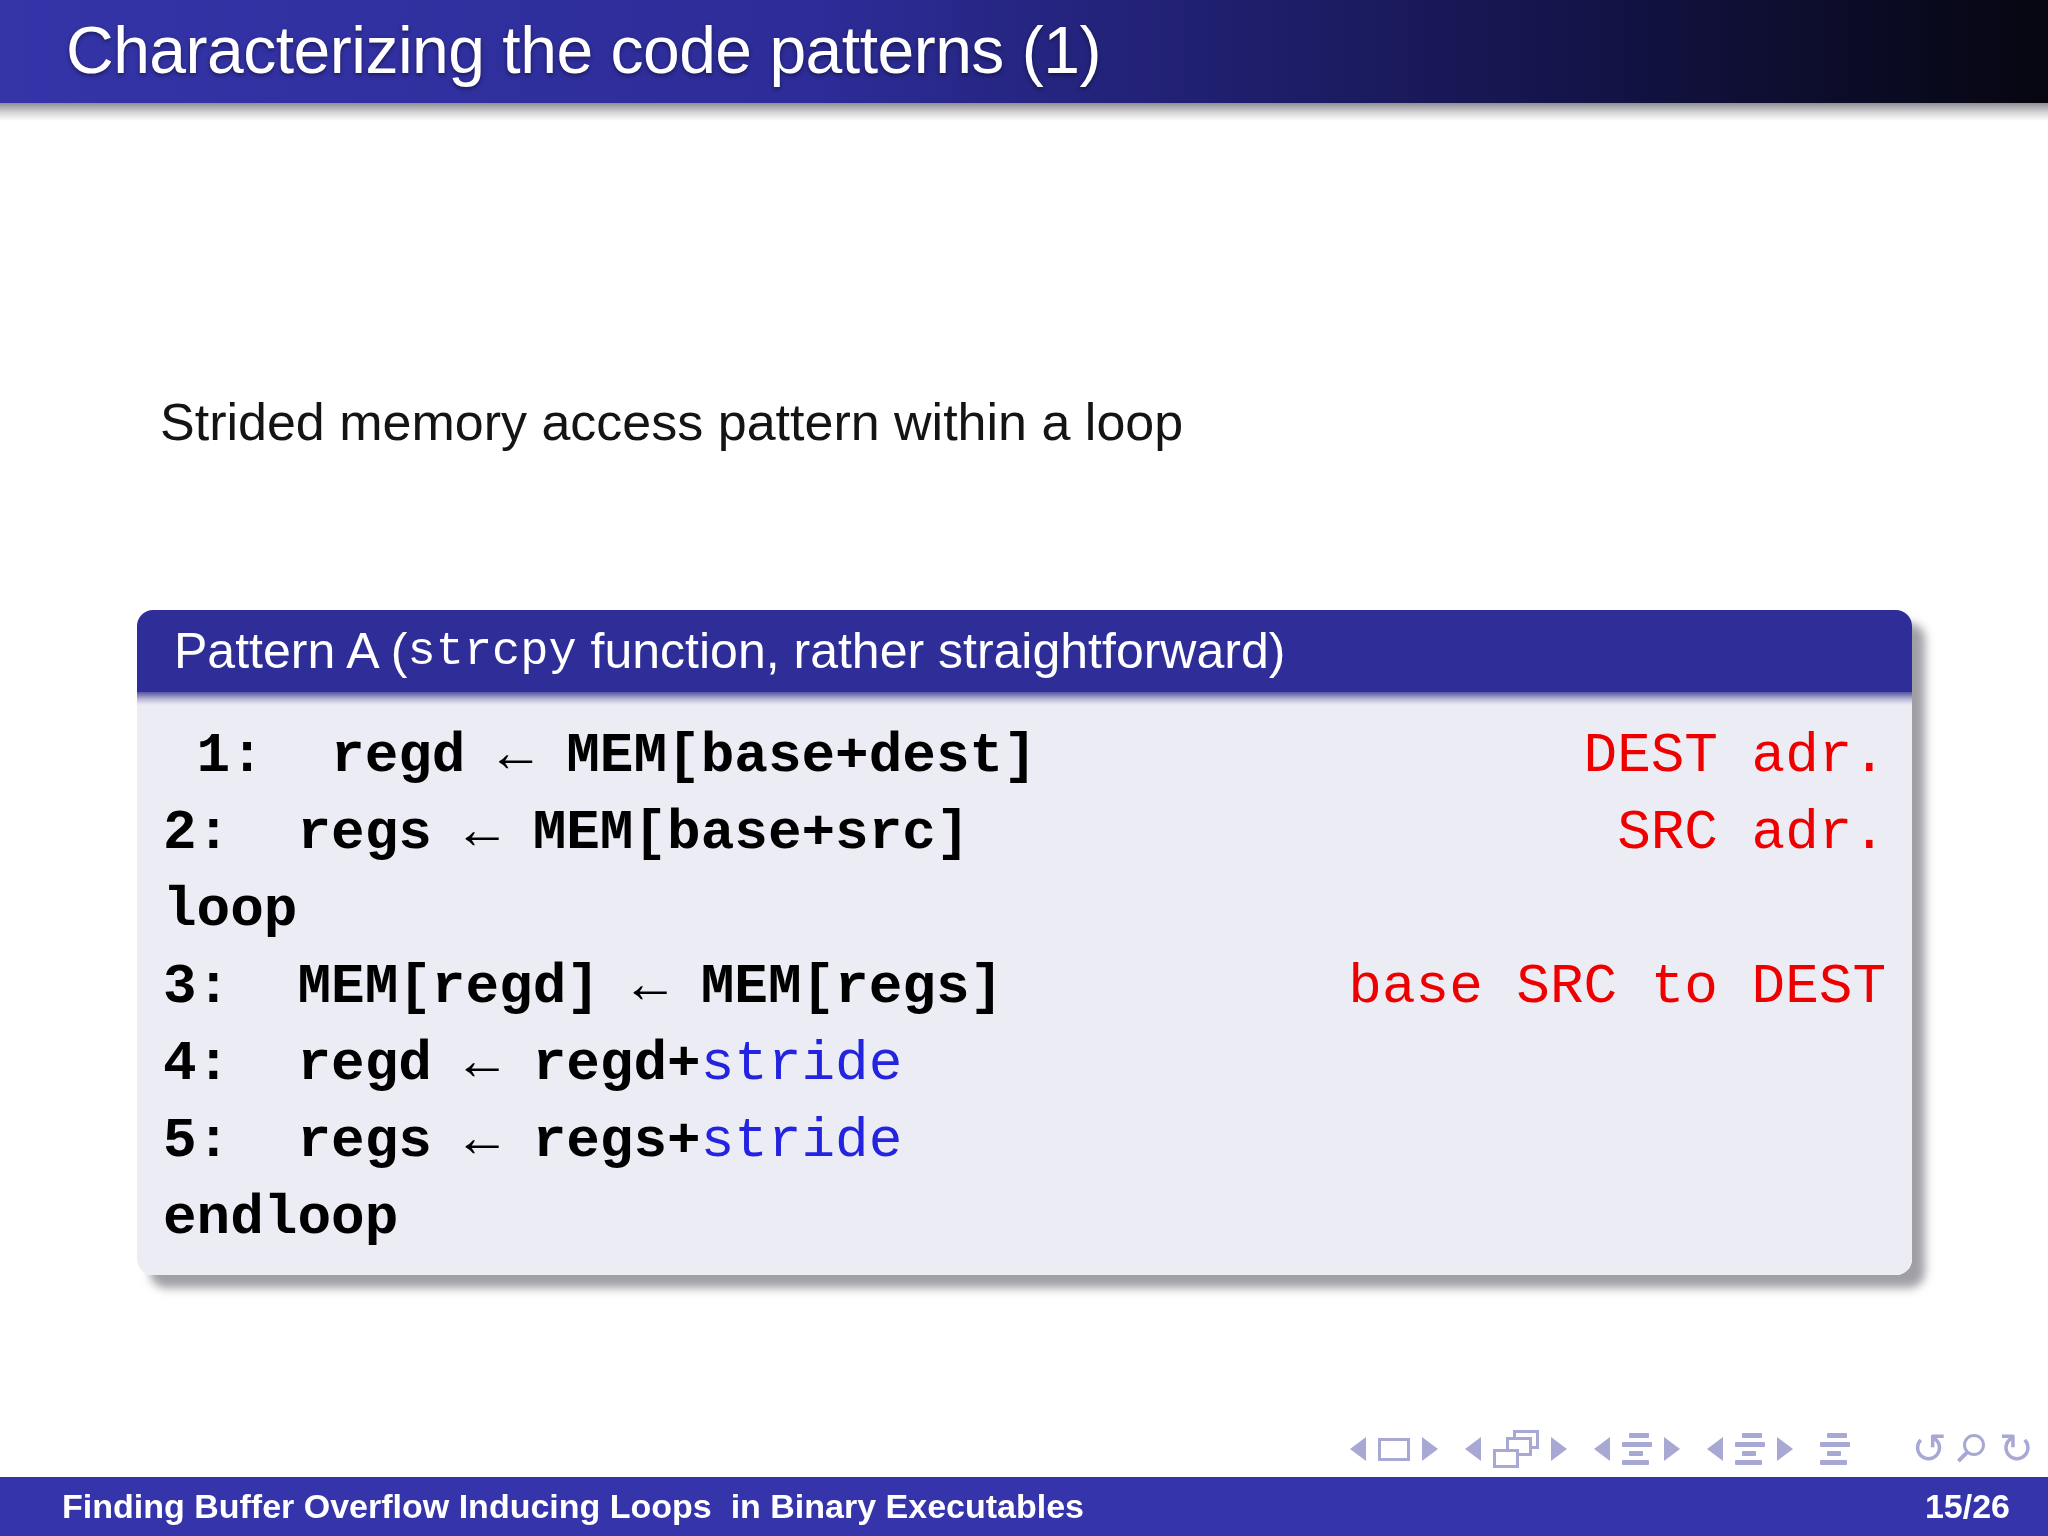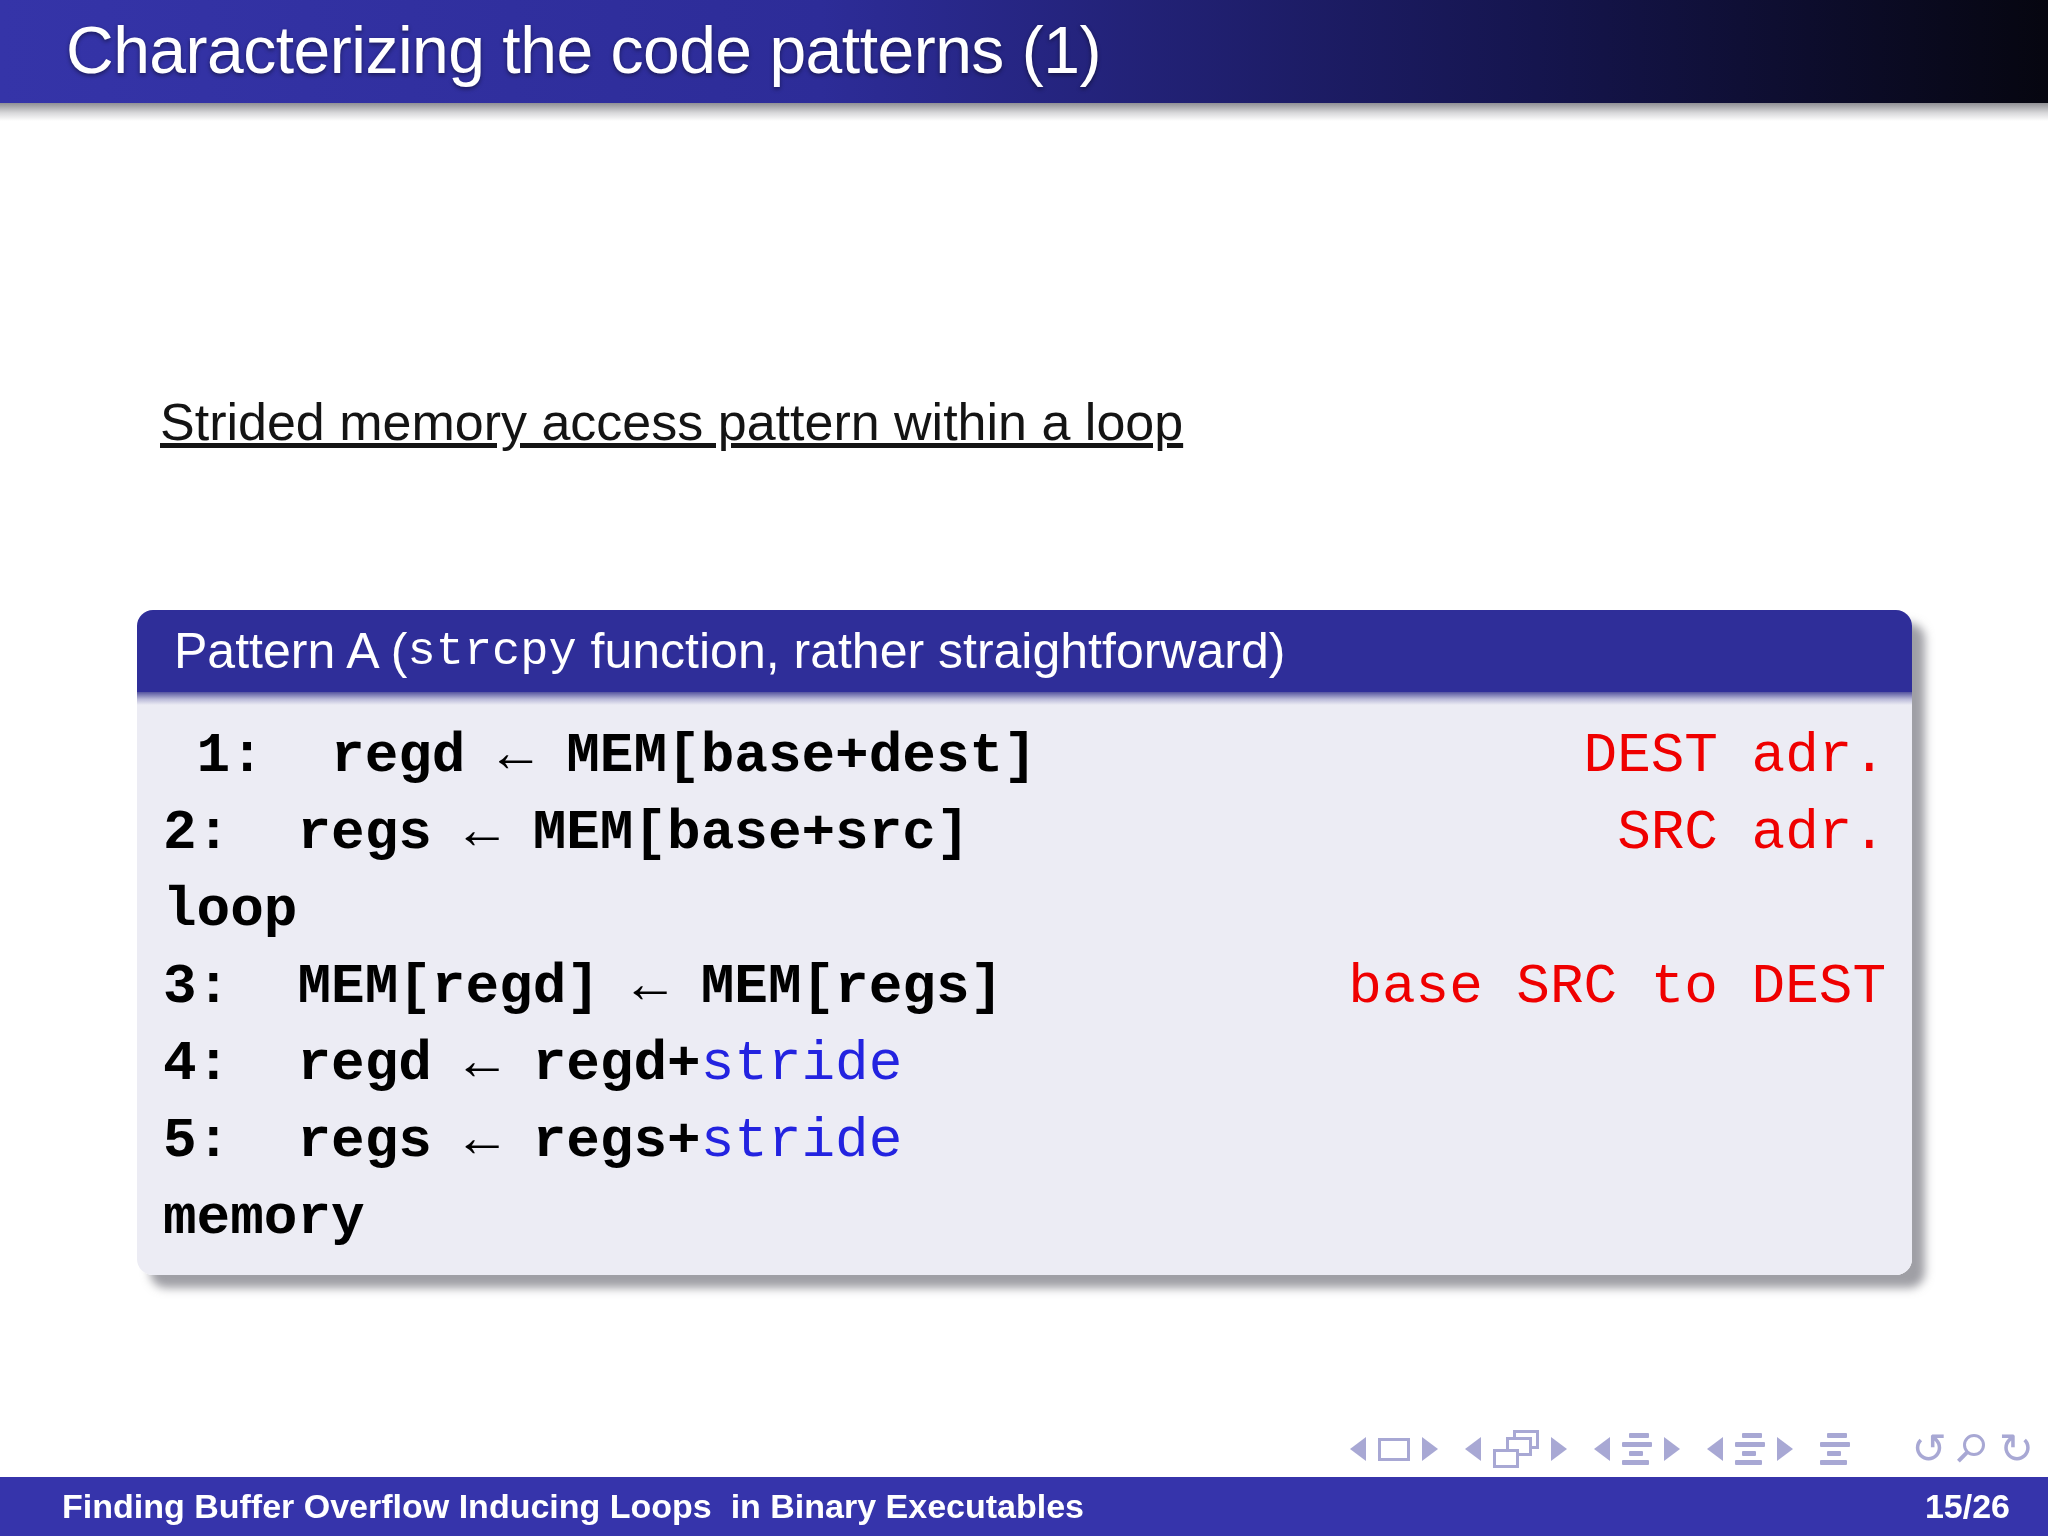--- a/index.html
+++ b/index.html
@@ -36,21 +36,21 @@
     text-shadow:0 2px 4px rgba(0,0,0,0.45);
   }
   .title-shadow{
     position:absolute;left:0;top:103px;width:2048px;height:18px;
     background:linear-gradient(to bottom,#8f8f94 0%,#d8d8da 55%,#ffffff 100%);
   }
 
   
   .lead{
     position:absolute;left:160px;top:392px;
-    font-size:52px;color:#141414;white-space:pre;text-decoration:underline;
+    font-size:52px;color:#141414;white-space:pre;
   }
 
   
   .block{
     position:absolute;left:137px;top:610px;width:1775px;
     border-radius:16px;
     box-shadow:13px 13px 10px rgba(95,95,105,0.6);
   }
   .block-title{
     height:82px;
@@ -156,21 +156,21 @@
     </div>
     <div class="code-line">
       <span class="pre">4:  regd ← regd+</span><span class="hl">stride</span>
       <span class="comment"></span>
     </div>
     <div class="code-line">
       <span class="pre">5:  regs ← regs+</span><span class="hl">stride</span>
       <span class="comment"></span>
     </div>
     <div class="code-line">
-      <span class="pre">memory</span><span class="hl"></span>
+      <span class="pre">endloop</span><span class="hl"></span>
       <span class="comment"></span>
     </div>
   </div>
 </div>
 
 <div class="navsyms">
   <div class="navgroup">
     <span class="tri tri-l"></span>
     <span class="slide-rect"></span>
     <span class="tri tri-r"></span>

